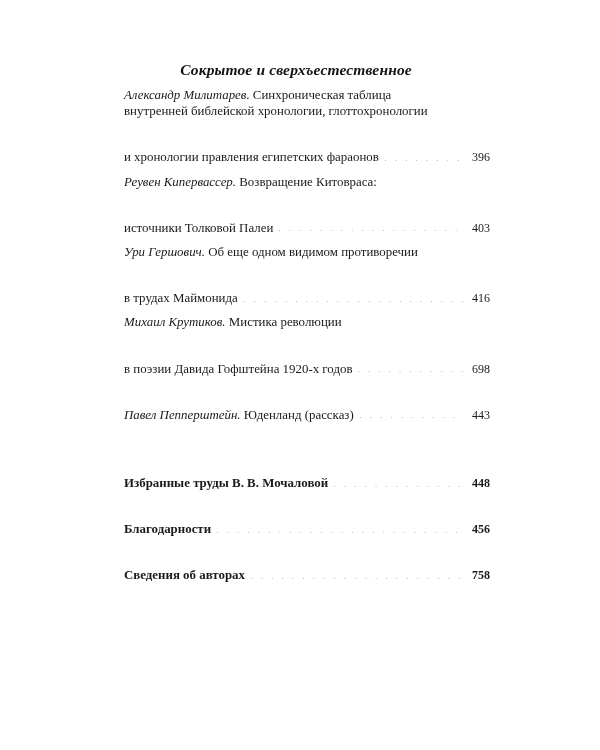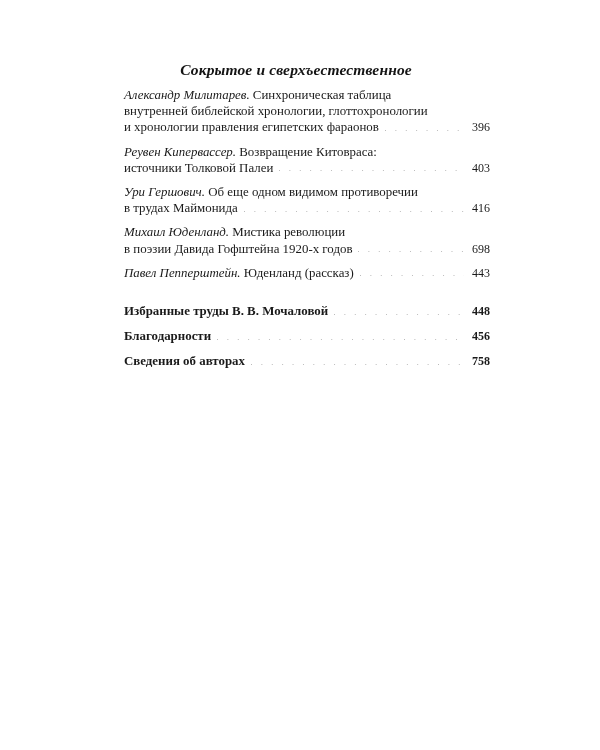--- a/index.html
+++ b/index.html
@@ -55,20 +55,21 @@
 
   .entry-body {
     display: block;
   }
 
   
   .entry-lastline {
     display: flex;
     align-items: baseline;
     width: 100%;
+    margin-top: 30px;
   }
 
   .entry-text {
     white-space: pre;
   }
 
   .author {
     font-style: italic;
   }
 
@@ -149,21 +150,21 @@
         </div>
         <div class="entry-lastline">
           <span class="entry-text">в трудах Маймонида</span>
           <span class="leader"></span>
           <span class="page-num">416</span>
         </div>
       </div>
 
       <div class="entry">
         <div class="entry-body">
-          <span class="author">Михаил Юденланд.</span><span class="entry-text"> Мистика революции</span>
+          <span class="author">Михаил Крутиков.</span><span class="entry-text"> Мистика революции</span>
         </div>
         <div class="entry-lastline">
           <span class="entry-text">в поэзии Давида Гофштейна 1920-х годов</span>
           <span class="leader"></span>
           <span class="page-num">698</span>
         </div>
       </div>
 
       <div class="entry">
         <div class="entry-lastline">

